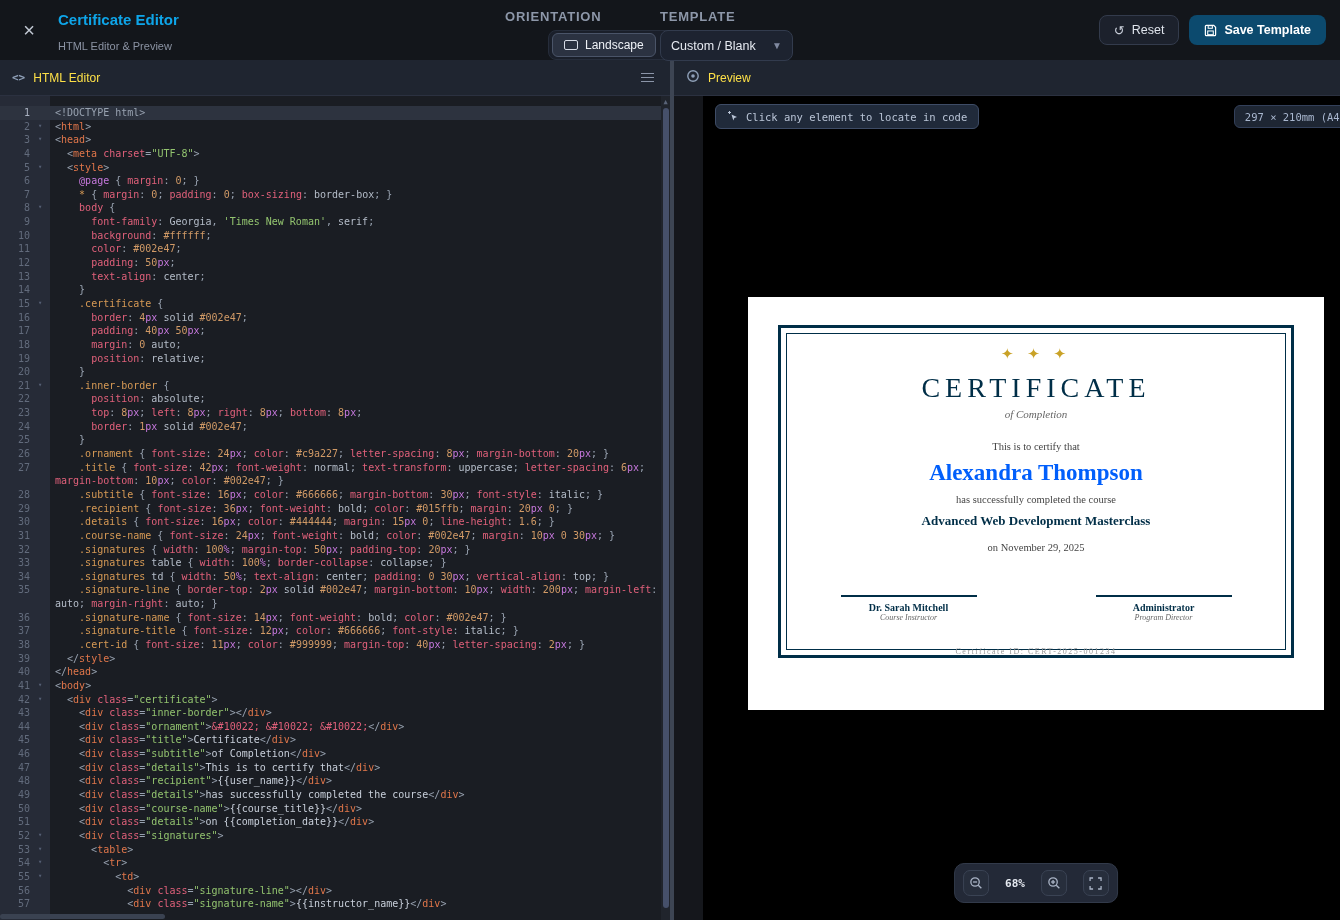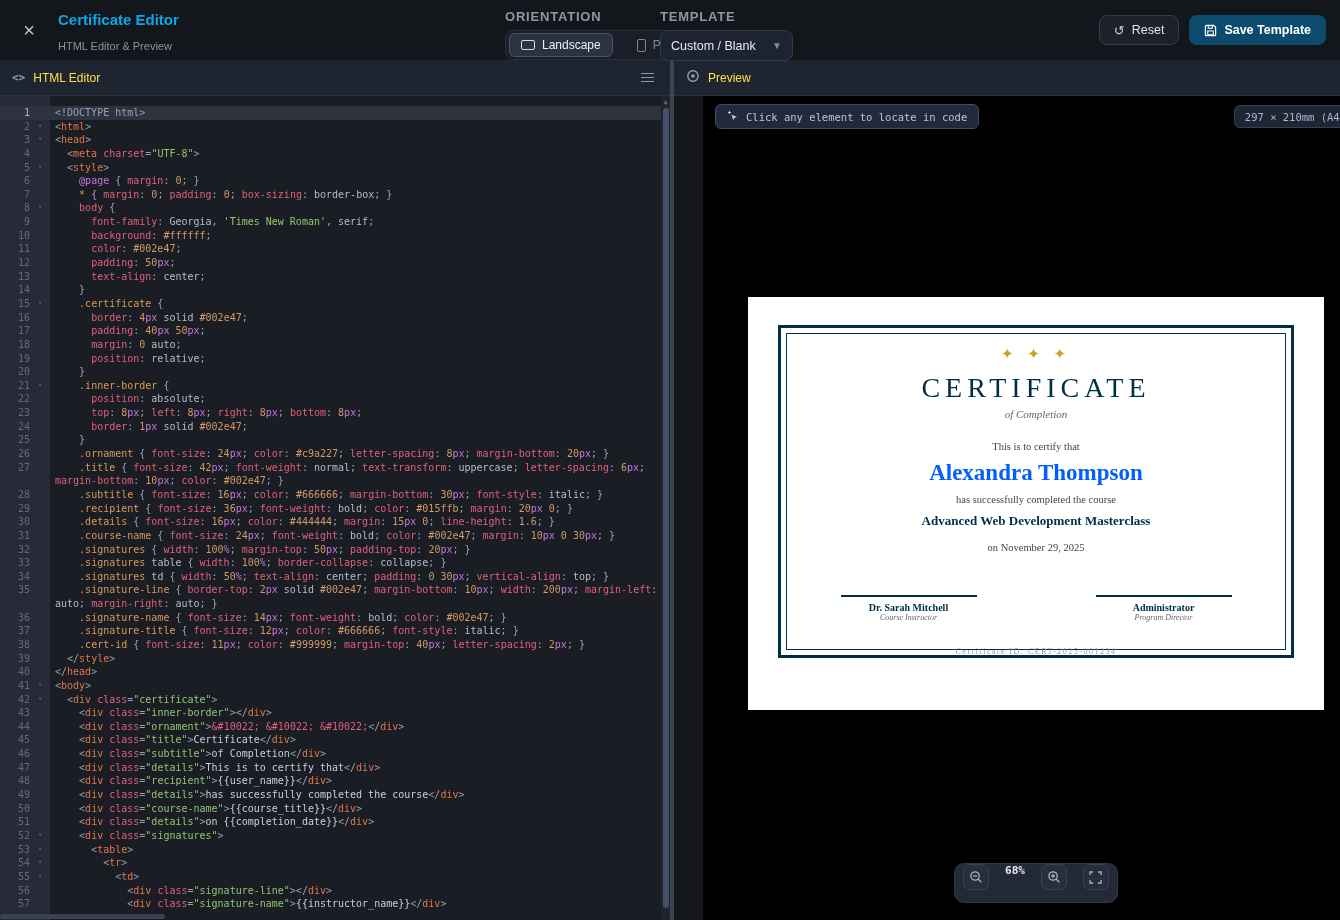--- a/index.html
+++ b/index.html
@@ -12,21 +12,21 @@
   .close-btn { position:absolute; left:16px; top:18px; width:26px; height:26px;
     color:#c2c9d4; font-size:20px; line-height:24px; text-align:center; cursor:pointer; }
   .title-block { position:absolute; left:58px; top:11px; }
   .app-title { color:#0ea5e9; font-size:15px; font-weight:bold; }
   .app-subtitle { color:#8b93a3; font-size:11px; margin-top:12px; }
 
   .group-label { color:#8d97a9; font-size:13px; letter-spacing:0.8px; font-weight:bold; }
 
   .orient-group { position:absolute; left:505px; top:9px; }
   .seg-wrap { margin-top:6px; display:flex; align-items:center; gap:12px;
-    background:#1a1f2a; border:1px solid #262d3b; border-radius:8px; padding:3px; height:30px; }
+    background:#1a1f2a; border:1px solid #262d3b; border-radius:8px; padding:3px; height:30px;margin-left:43px; }
   .seg-btn { display:flex; align-items:center; gap:7px; padding:3px 11px; border-radius:6px;
     font-size:12px; color:#7e899c; cursor:pointer; border:1px solid transparent; height:24px; }
   .seg-btn.selected { background:#2b3241; border-color:#4a5468; color:#eef1f6; }
   .ic-landscape { width:14px; height:10px; border:1.5px solid #d7dce6; border-radius:2px; display:inline-block; }
   .seg-btn:not(.selected) .ic-landscape { border-color:#7e899c; }
   .ic-portrait { width:9px; height:13px; border:1.5px solid #7e899c; border-radius:2px; display:inline-block; }
 
   .template-group { position:absolute; left:660px; top:9px; }
   .select-box { margin-top:6px; width:133px; height:31px; background:#1d2330;
     border:1px solid #323b4d; border-radius:8px; display:flex; align-items:center;
@@ -94,21 +94,21 @@
   .ct-recipient { font-size:23px; font-weight:bold; color:#015ffb; margin:8px 0; }
   .ct-course { font-size:13px; font-weight:bold; color:#002e47; margin:8px 0 13px; }
   .ct-sigs { display:flex; margin-top:42px; }
   .ct-sig-cell { width:50%; padding:0 20px; }
   .ct-sigline { width:136px; border-top:2px solid #002e47; margin:0 auto 5px; }
   .ct-signame { font-size:10px; font-weight:bold; color:#002e47; }
   .ct-sigtitle { font-size:8px; font-style:italic; color:#666666; }
   .ct-certid { font-size:8px; color:#999999; margin-top:25px; letter-spacing:1.5px; }
 
   .zoom-pill { position:absolute; left:50%; transform:translateX(-50%); bottom:17px; height:40px;
-    background:#232937; border:1px solid #323a4a; border-radius:10px; display:flex; align-items:flex-start;
+    background:#232937; border:1px solid #323a4a; border-radius:10px; display:flex; align-items:center;
     padding:0 8px; gap:16px; }
   .zoom-btn { width:26px; height:26px; border:1px solid #3a4354; border-radius:7px; background:#272e3c;
     display:flex; align-items:center; justify-content:center; cursor:pointer; }
   .zoom-level { color:#e7ebf2; font-size:11px; font-weight:bold; font-family:"DejaVu Sans Mono", monospace; }
 </style>
 </head>
 <body>
 
 <div class="topbar">
   <div class="close-btn">×</div>

